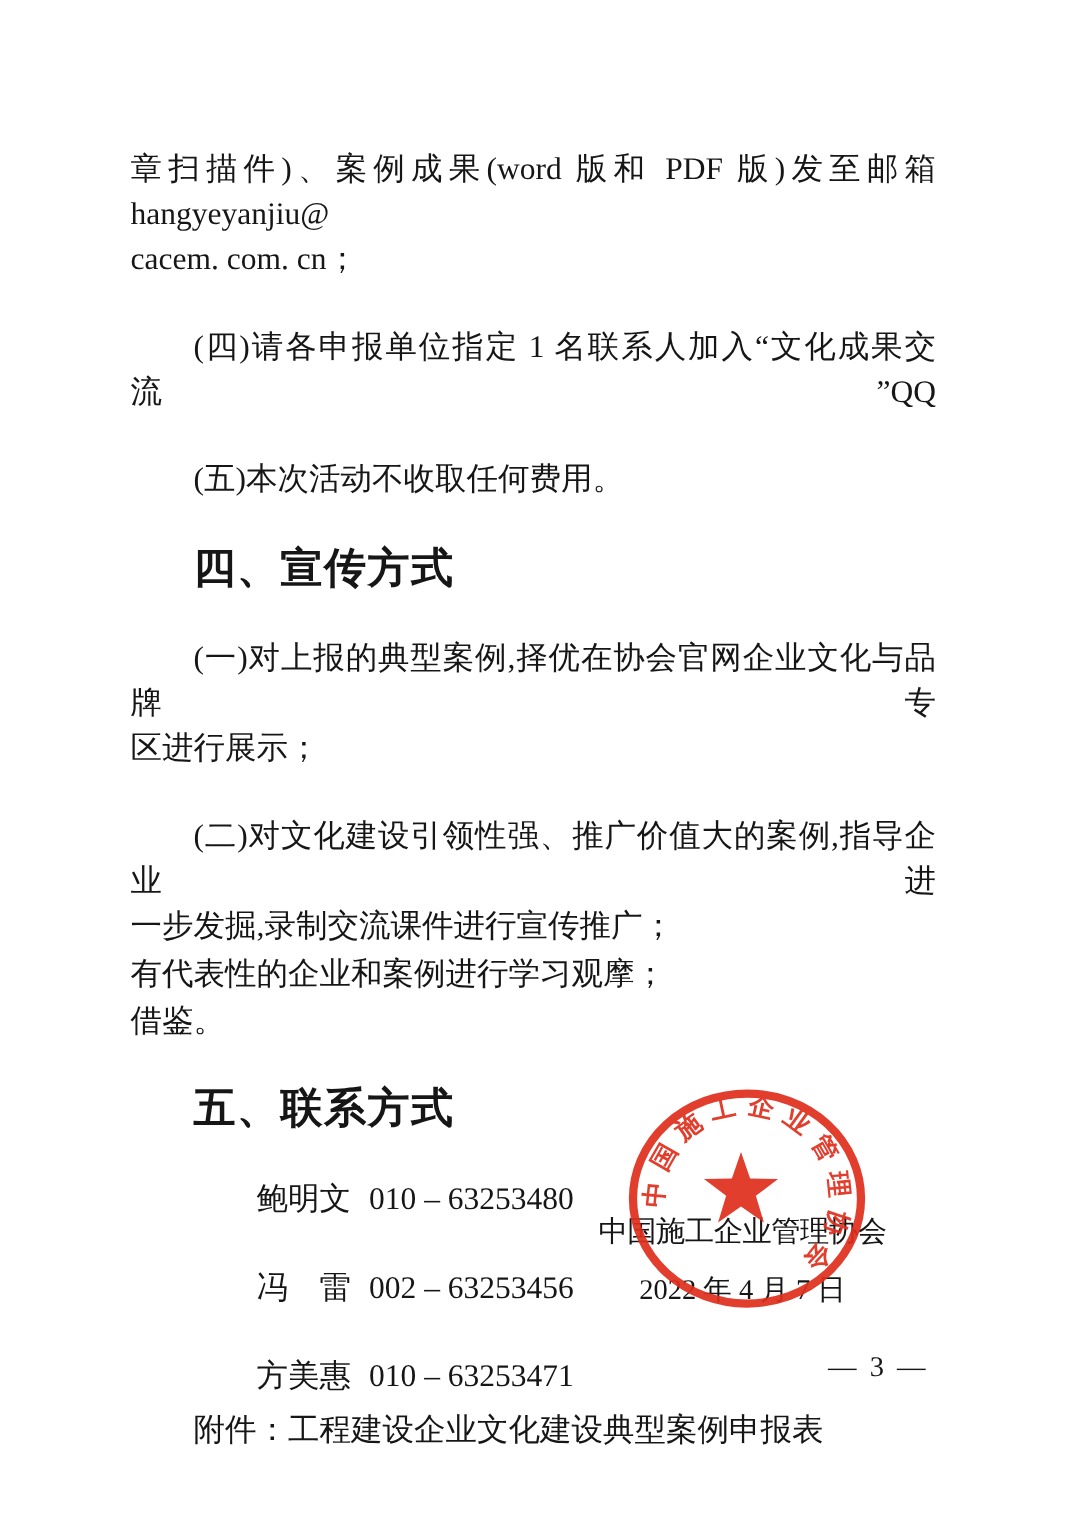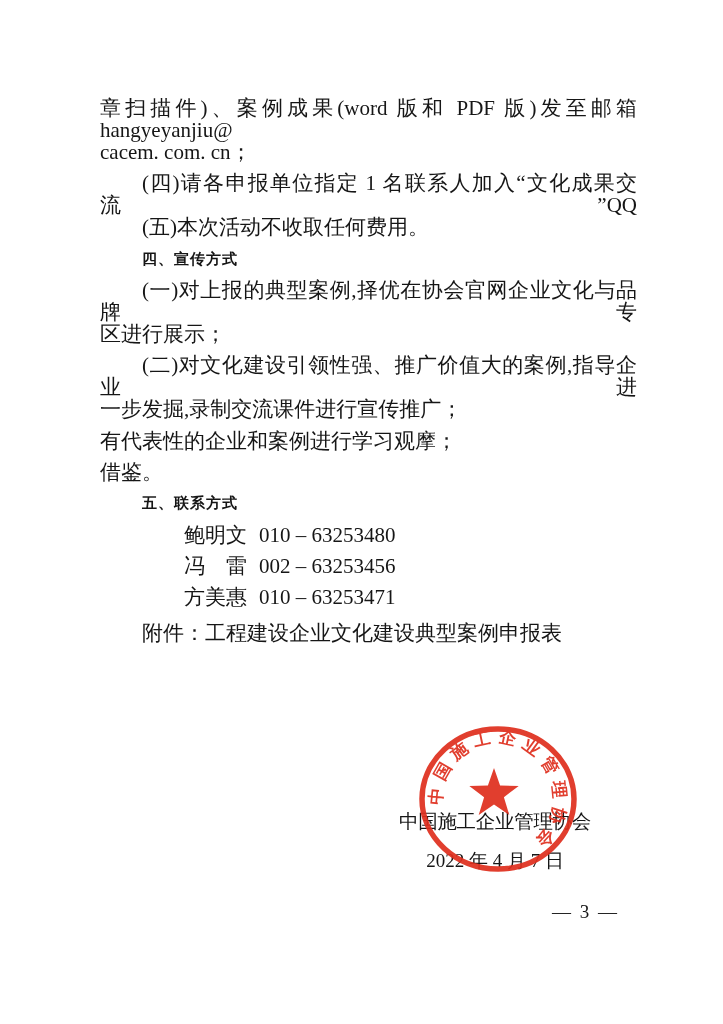--- a/index.html
+++ b/index.html
@@ -7,31 +7,31 @@
     position:relative;
     width:723px;height:1024px;
     background:#ffffff;
     overflow:hidden;
     font-family:"Liberation Serif","DejaVu Serif",serif;
     color:#161616;
     margin:0 auto;
   }
   .body-text{
     position:absolute;
-    left:100px;top:97px;width:537px;
+    left:87px;top:97px;width:537px;
     font-size:21px;
-    line-height:22px;
+    line-height:30px;
   }
   .line{min-height:31.35px;}
   .just{text-align:justify;text-align-last:justify;}
-  .indent{text-indent:42px;}
+  .indent{text-indent:42px;margin-top:28px;}
   .heading{
     font-family:"Liberation Sans","DejaVu Sans",sans-serif;
     font-weight:700;
-    font-size:15px;
+    font-size:28px;
     letter-spacing:1px;
   }
   .contact .cname{display:inline-block;min-width:63px;}
   .contact .phone{margin-left:12px;}
   .attach{margin-top:4px;}
   .signature{
     position:absolute;
     left:364px;top:810px;width:262px;
     text-align:center;
   }

